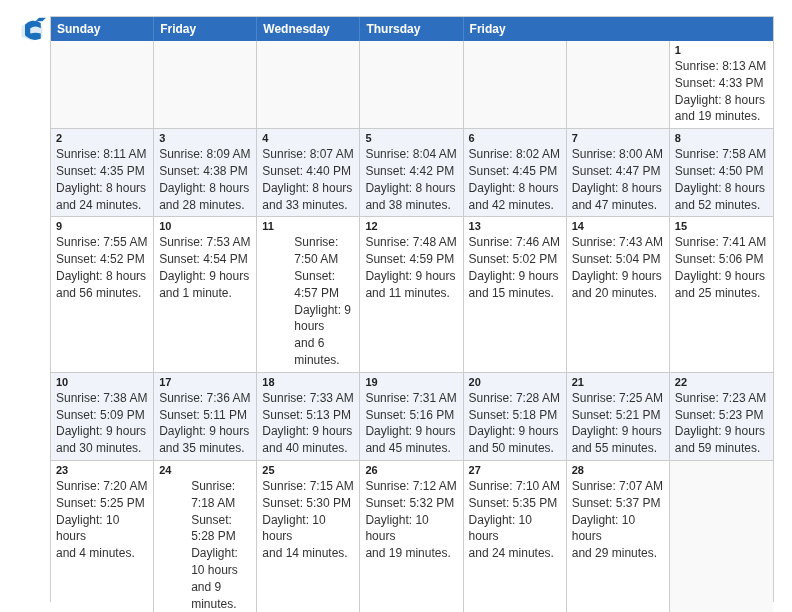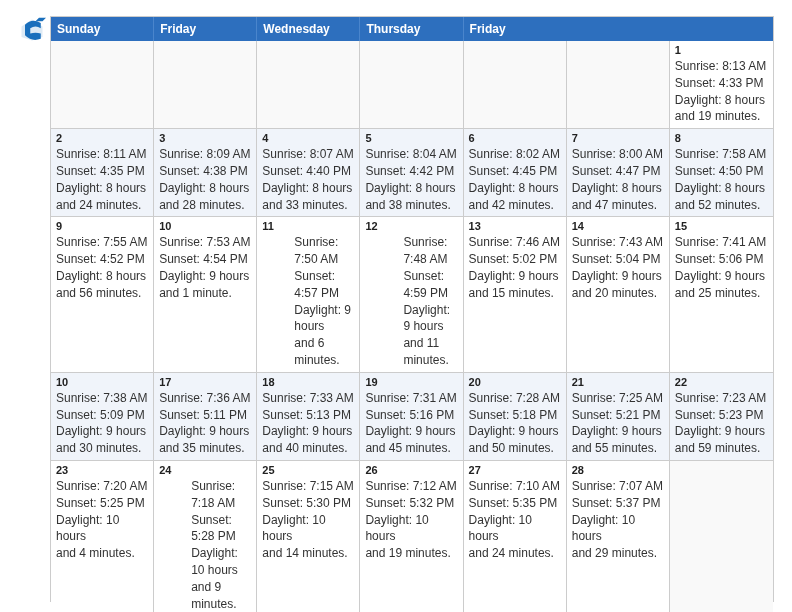--- a/index.html
+++ b/index.html
@@ -224,21 +224,21 @@
           </div>
           <div class="cal-cell">
             <span class="day-num">11</span>
             <div class="cell-info" style="white-space: pre-line; margin-left: 32px;">Sunrise: 7:50 AM
 Sunset: 4:57 PM
 Daylight: 9 hours
 and 6 minutes.</div>
           </div>
           <div class="cal-cell">
             <span class="day-num">12</span>
-            <div class="cell-info" style="white-space: pre-line; margin-left: 38px;">Sunrise: 7:48 AM
+            <div class="cell-info" style="white-space: pre-line;">Sunrise: 7:48 AM
 Sunset: 4:59 PM
 Daylight: 9 hours
 and 11 minutes.</div>
           </div>
           <div class="cal-cell">
             <span class="day-num">13</span>
             <div class="cell-info" style="white-space: pre-line;">Sunrise: 7:46 AM
 Sunset: 5:02 PM
 Daylight: 9 hours
 and 15 minutes.</div>

